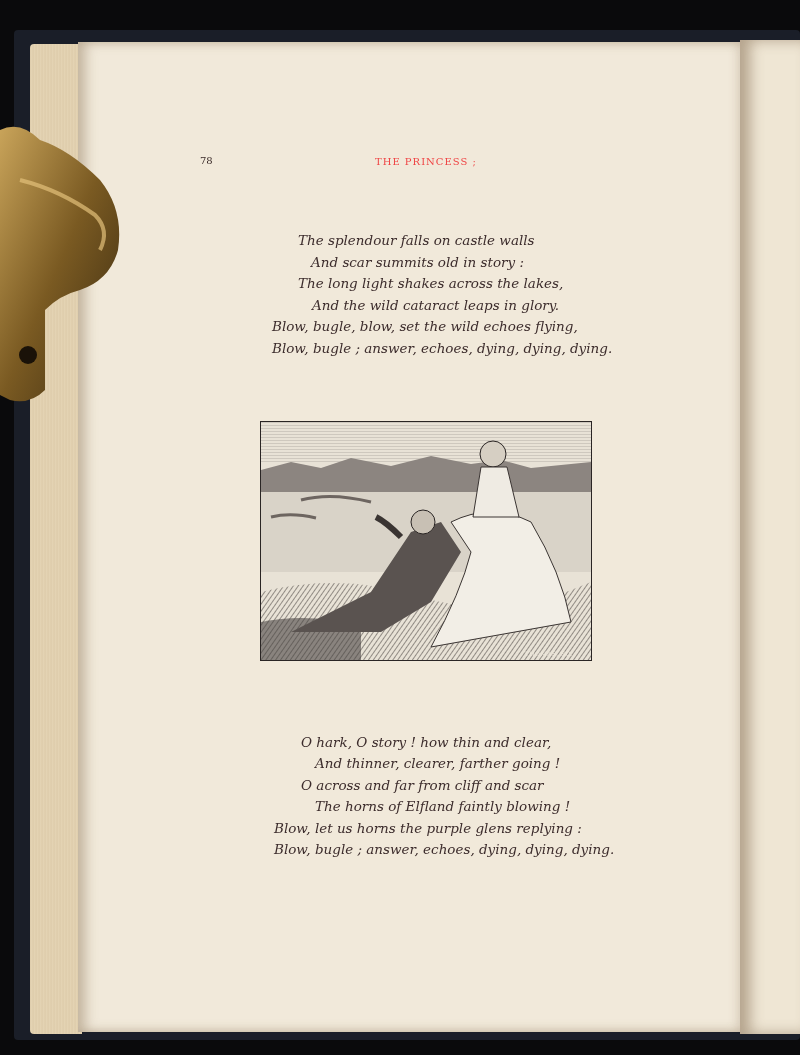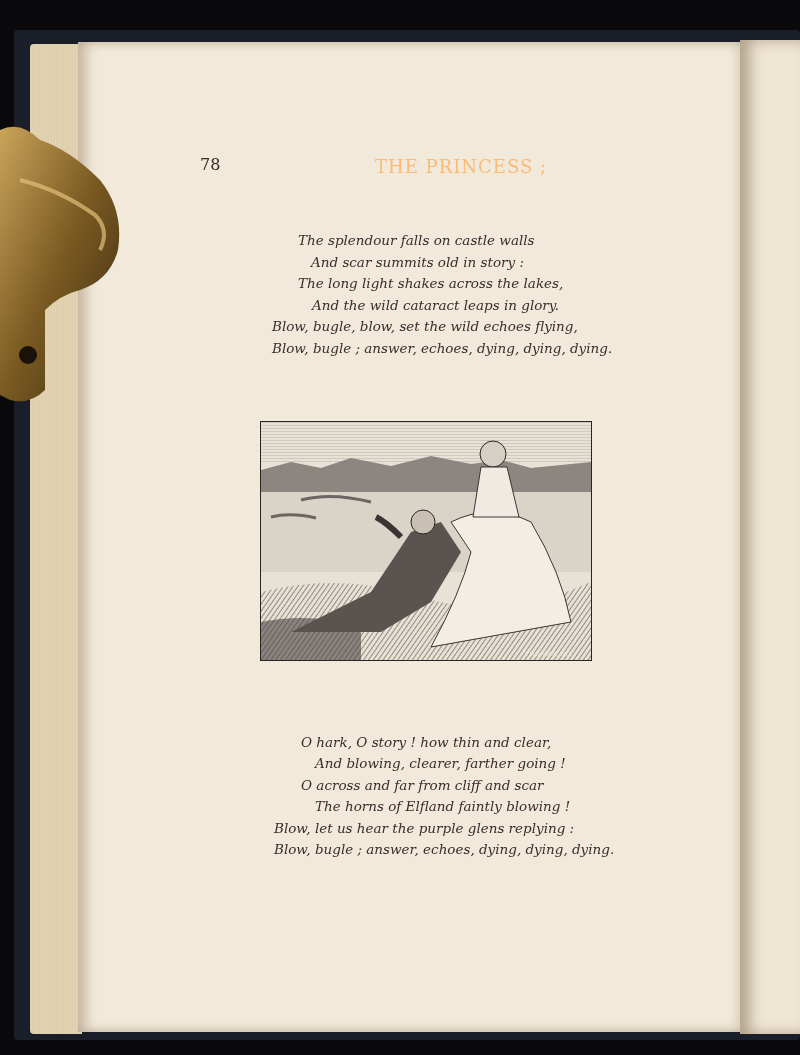--- a/index.html
+++ b/index.html
@@ -6,22 +6,22 @@
   body{width:800px;height:1055px;background:#0a0a0c;position:relative;overflow:hidden;font-family:"DejaVu Serif",serif;}
   .cover{position:absolute;left:14px;top:30px;width:786px;height:1010px;background:#1a1e28;border-radius:4px;}
   .page-edges{position:absolute;left:30px;top:44px;width:52px;height:990px;
     background:repeating-linear-gradient(90deg,#e6d6b8 0px,#d8c5a2 1px,#efe1c4 2px,#d2bd98 3px);
     border-radius:4px 0 0 4px;}
   .page{position:absolute;left:78px;top:42px;width:662px;height:990px;background:#f1e9da;
     box-shadow: inset 8px 0 12px rgba(120,95,60,0.35), inset -4px 0 8px rgba(120,95,60,0.15);}
   .next-page{position:absolute;left:740px;top:40px;width:60px;height:994px;background:#efe6d4;
     box-shadow: inset 10px 0 14px rgba(110,85,55,0.45);}
   .clasp{position:absolute;left:0;top:120px;width:124px;height:285px;}
-  .header-num{position:absolute;left:200px;top:155px;font-size:16px;color:#3a2a28;}
-  .header-title{position:absolute;left:375px;top:156px;font-size:18px;letter-spacing:1px;color:#fdba74;}
+  .header-num{position:absolute;left:200px;top:155px;font-size:10px;color:#3a2a28;}
+  .header-title{position:absolute;left:375px;top:156px;font-size:10px;letter-spacing:1px;color:#ef4444;}
   .stanza{position:absolute;left:0;width:800px;font-size:13.5px;color:#3c2c2c;}
   .line{position:absolute;white-space:nowrap;font-style:italic;}
   .illus{position:absolute;left:260px;top:421px;width:330px;height:238px;border:1px solid #2a2524;background:#e8e2d6;overflow:hidden;}
   .sig{position:absolute;right:18px;bottom:3px;font-size:6px;color:#efe8dc;letter-spacing:0.5px;}
 </style>
 </head>
 <body>
 
 <div class="cover"></div>
 <div class="page-edges"></div>
@@ -76,18 +76,18 @@
     <path d="M115 95 Q125 100 140 115" stroke="#3a3432" stroke-width="6" fill="none"></path>
     <path d="M190 100 Q230 80 270 100 Q300 150 310 200 L170 225 Q200 170 210 130 Z" fill="#f2eee6" stroke="#3a3432"></path>
     <circle cx="232" cy="32" r="13" fill="#d6cfc3" stroke="#2a2524"></circle>
     <path d="M220 45 L246 45 L258 95 L212 95 Z" fill="#efebe3" stroke="#3a3432"></path>
   </svg>
   <div class="sig">THOMAS, SC.</div>
 </div>
 
 <div class="stanza">
   <div class="line" style="left:301px;top:734px">O hark, O story ! how thin and clear,</div>
-  <div class="line" style="left:315px;top:755px">And blowing, clearer, farther going !</div>
+  <div class="line" style="left:315px;top:755px">And thinner, clearer, farther going !</div>
   <div class="line" style="left:301px;top:777px">O across and far from cliff and scar</div>
   <div class="line" style="left:315px;top:798px">The horns of Elfland faintly blowing !</div>
-  <div class="line" style="left:274px;top:820px">Blow, let us hear the purple glens replying :</div>
+  <div class="line" style="left:274px;top:820px">Blow, let us horns the purple glens replying :</div>
   <div class="line" style="left:274px;top:841px">Blow, bugle ; answer, echoes, dying, dying, dying.</div>
 </div>
 
 </body></html>

